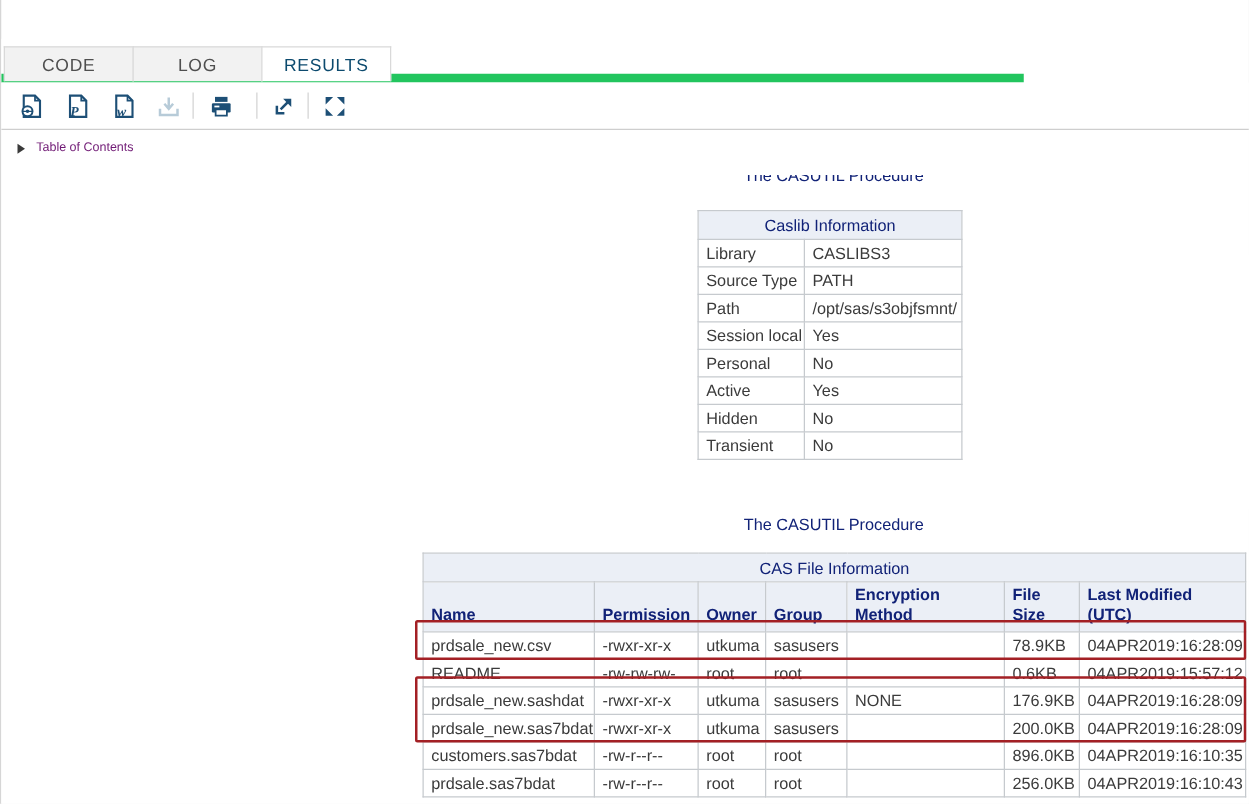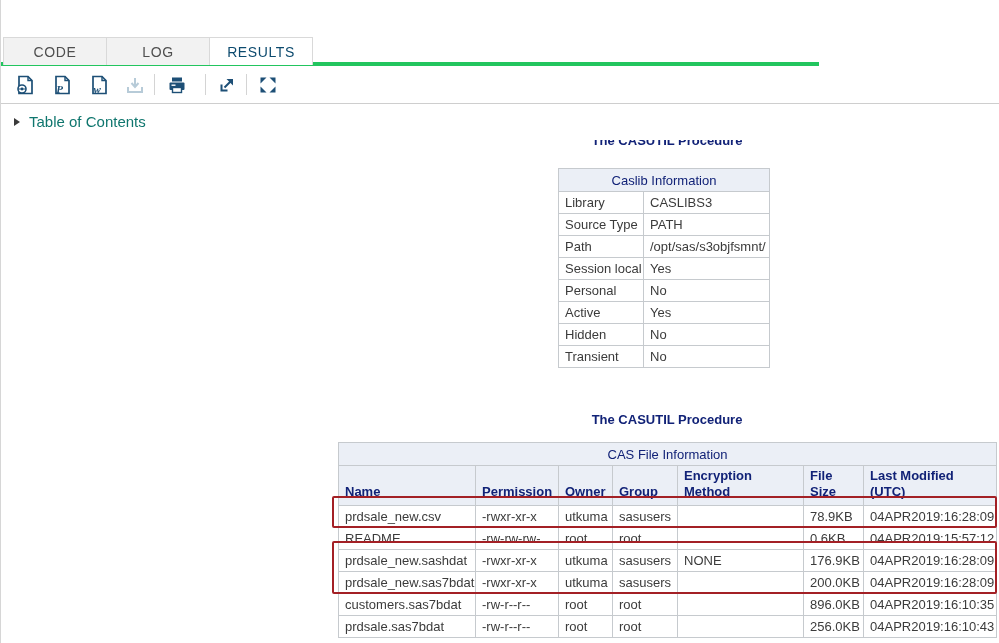--- a/index.html
+++ b/index.html
@@ -13,46 +13,46 @@
   .doctab-bar { position:absolute; left:0; top:0; width:999px; height:31px;
     background:#fff; border-bottom:1px solid #c9c9c9; box-sizing:border-box; }
   .doctab { position:absolute; left:0; top:1px; height:30px; width:252px;
     background:#fff; border:1px solid #c9c9c9; border-bottom:none; box-sizing:border-box;
     display:flex; align-items:center; padding:0 10px; gap:8px; cursor:pointer; z-index:2; }
   .doctab-title { font-size:15px; color:#175a80; white-space:nowrap; }
   .tab-close { margin-left:4px; display:flex; align-items:center; cursor:pointer; }
 
   
   .subtab-bar { position:absolute; left:0; top:31px; width:818px; height:35px;
-    background:#fff; border-bottom:4px solid #22c55e; box-sizing:border-box; }
+    background:#fff; border-bottom:7px solid #22c55e; box-sizing:border-box; }
   .subtab { position:absolute; top:6px; height:28px; width:104px; box-sizing:border-box;
     background:#f2f2f2; border:1px solid #d9d9d9; border-bottom:none;
     display:flex; align-items:center; justify-content:center;
     font-size:14px; color:#4f4f4f; letter-spacing:.6px; cursor:pointer; }
   .subtab.active { background:#fff; color:#0c4a6e; }
   #tab-code { left:2px; } #tab-log { left:105px; } #tab-results { left:208px; }
 
   
   .toolbar { position:absolute; left:0; top:66px; width:999px; height:38px;
     border-bottom:1px solid #cecece; box-sizing:border-box; background:#fff; }
   .tool { position:absolute; top:9px; width:20px; height:20px; cursor:pointer; }
   .tsep { position:absolute; top:8px; width:1px; height:21px; background:#d4d4d4; }
 
   
   .toc-row { position:absolute; left:0; top:104px; width:999px; height:36px; background:#fff; }
   .toc { position:absolute; left:13px; top:9px; display:flex; align-items:center; gap:9px; cursor:pointer; }
   .toc-tri { width:0; height:0; border-left:6px solid #3a3a3a;
     border-top:4px solid transparent; border-bottom:4px solid transparent; }
-  .toc-label { font-size:15px; color:#0f766e; }
+  .toc-label { font-size:10px; color:#701a75; }
 
   
   .results { position:absolute; left:0; top:140px; width:999px; height:503px;
     overflow:hidden; background:#fff; }
   .proc-title { position:absolute; left:337px; width:658px; text-align:center;
-    font-size:13px; font-weight:bold; color:#112277; white-space:nowrap; }
+    font-size:13px; font-weight:normal; color:#112277; white-space:nowrap; }
   #clipped-title { top:-7px; }
   #proc-title2 { top:272px; }
 
   
   table.sas { border-collapse:collapse; table-layout:fixed; background:#fff;
     border:1px solid #b2b8bc; }
   .sas td, .sas th { border:1px solid #c6cace; font-size:13px; color:#3b3b3b;
     white-space:nowrap; overflow:hidden; box-sizing:border-box; }
   .sas td { height:22px; padding:0 6px; }
   .sas th.ttl { height:23px; background:#ebeff6; color:#112277; font-weight:normal;

